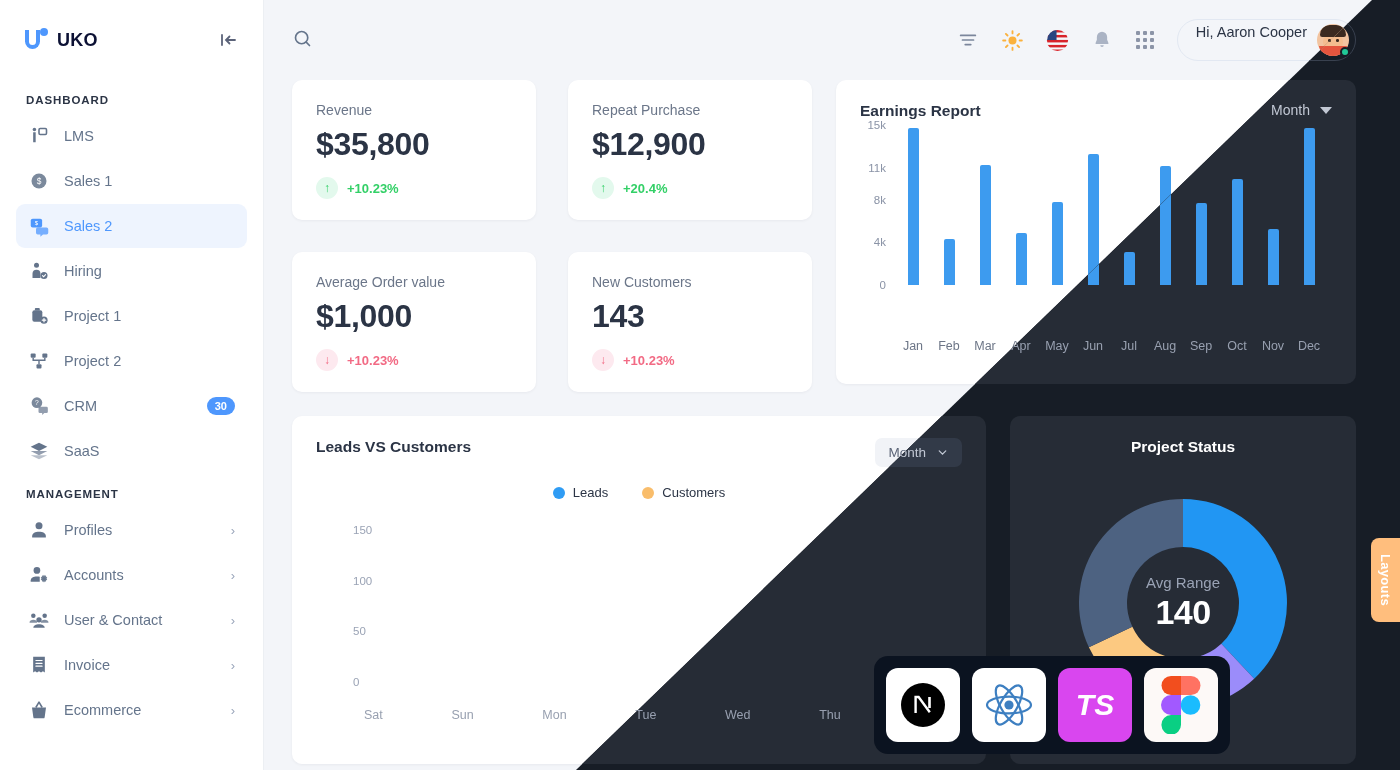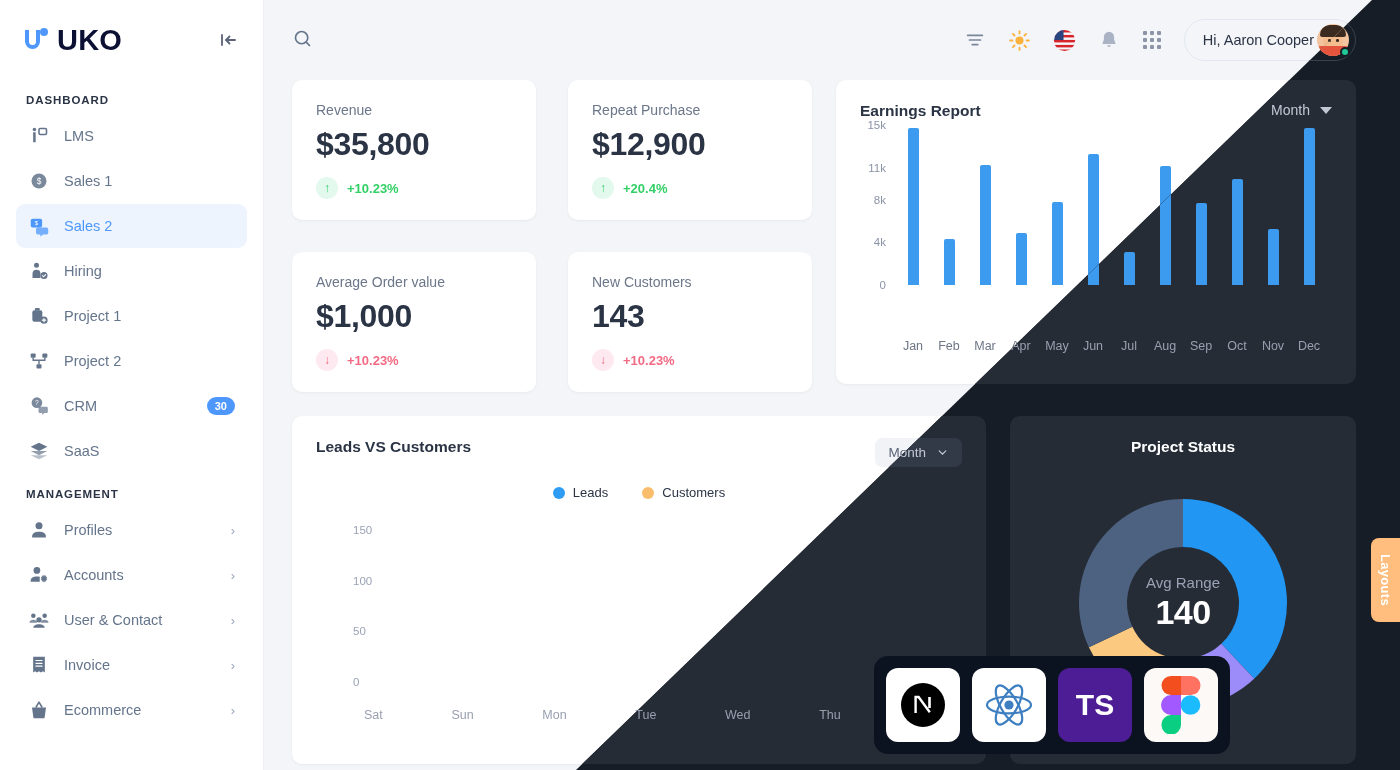--- a/index.html
+++ b/index.html
@@ -35,21 +35,21 @@
   }
   .logo-mark .u {
     position:absolute; left:1px; top:3px; width:15px; height:19px;
     border:4.5px solid #4e97fd; border-top:none;
     border-radius: 0 0 8px 8px;
   }
   .logo-mark .dot {
     position:absolute; right:0px; top:1px; width:8px; height:8px;
     border-radius:50%; background:#4e97fd;
   }
-  .brand-name { font-size: 29px; font-weight: 700; color: #0c1134; letter-spacing: .2px; }
+  .brand-name { font-size: 18px; font-weight: 700; color: #0c1134; letter-spacing: .2px; }
   .dark .brand-name { color: #fff; }
   .collapse-btn {
     margin-left: auto; display: flex; align-items: center; gap: 1px;
     color: #5b6379; cursor: pointer;
   }
   .dark .collapse-btn { color: #aeb4c2; }
 
   .nav-section {
     font-size: 11.5px; font-weight: 700; letter-spacing: .9px;
     color: #2b3445; padding: 14px 10px 8px; text-transform: uppercase;
@@ -81,21 +81,21 @@
 
   .topbar {
     height: 80px; flex: 0 0 80px; display: flex; align-items: center;
     padding: 0 44px 0 28px;
   }
   .topbar .search-icon { color: #64748b; cursor: pointer; }
   .dark .topbar .search-icon { color: #aab2c3; }
   .topbar-right { margin-left: auto; display: flex; align-items: center; gap: 22px; }
   .tb-ico { cursor: pointer; display:flex; align-items:center; justify-content:center; }
   .user-pill {
-    display: flex; align-items: center; gap: 3px;
+    display: flex; align-items: flex-start; gap: 10px;
     border: 1px solid #e2e8f2; border-radius: 22px;
     padding: 4px 6px 4px 18px; height: 42px; cursor: pointer;
     background: transparent;
   }
   .dark .user-pill { border-color: #39414f; }
   .user-name { font-size: 14.5px; color: #2b3445; white-space: nowrap; }
   .dark .user-name { color: #e6e9f0; }
   .avatar {
     width: 32px; height: 32px; border-radius: 50%; position: relative;
     background: #f2c4a0; overflow: visible; flex: 0 0 32px;
@@ -185,21 +185,21 @@
     background: #0b1320; border-radius: 14px; padding: 12px;
     display: flex; gap: 12px; z-index: 30;
   }
   .tech-tile {
     width: 74px; height: 74px; border-radius: 12px;
     display:flex; align-items:center; justify-content:center;
     font-weight: 800; font-size: 30px;
   }
   .t-next { background:#fff; }
   .t-react{ background:#fff; }
-  .t-ts   { background:#4c1d95; color:#fff; }
+  .t-ts   { background:#d946ef; color:#fff;font-style:italic; }
   .t-js   { background:#f7df1e; color:#000; }
   .t-figma{ background:#fdf9f7; }
 
   
   .layouts-tab {
     position: absolute; right: 0; top: 538px; z-index: 40;
     background: #ffbe7d; color:#fff; font-size: 13px; font-weight: 600;
     writing-mode: vertical-rl; text-orientation: mixed;
     padding: 16px 7px; border-radius: 8px 0 0 8px; letter-spacing:.3px;
     cursor: pointer;

